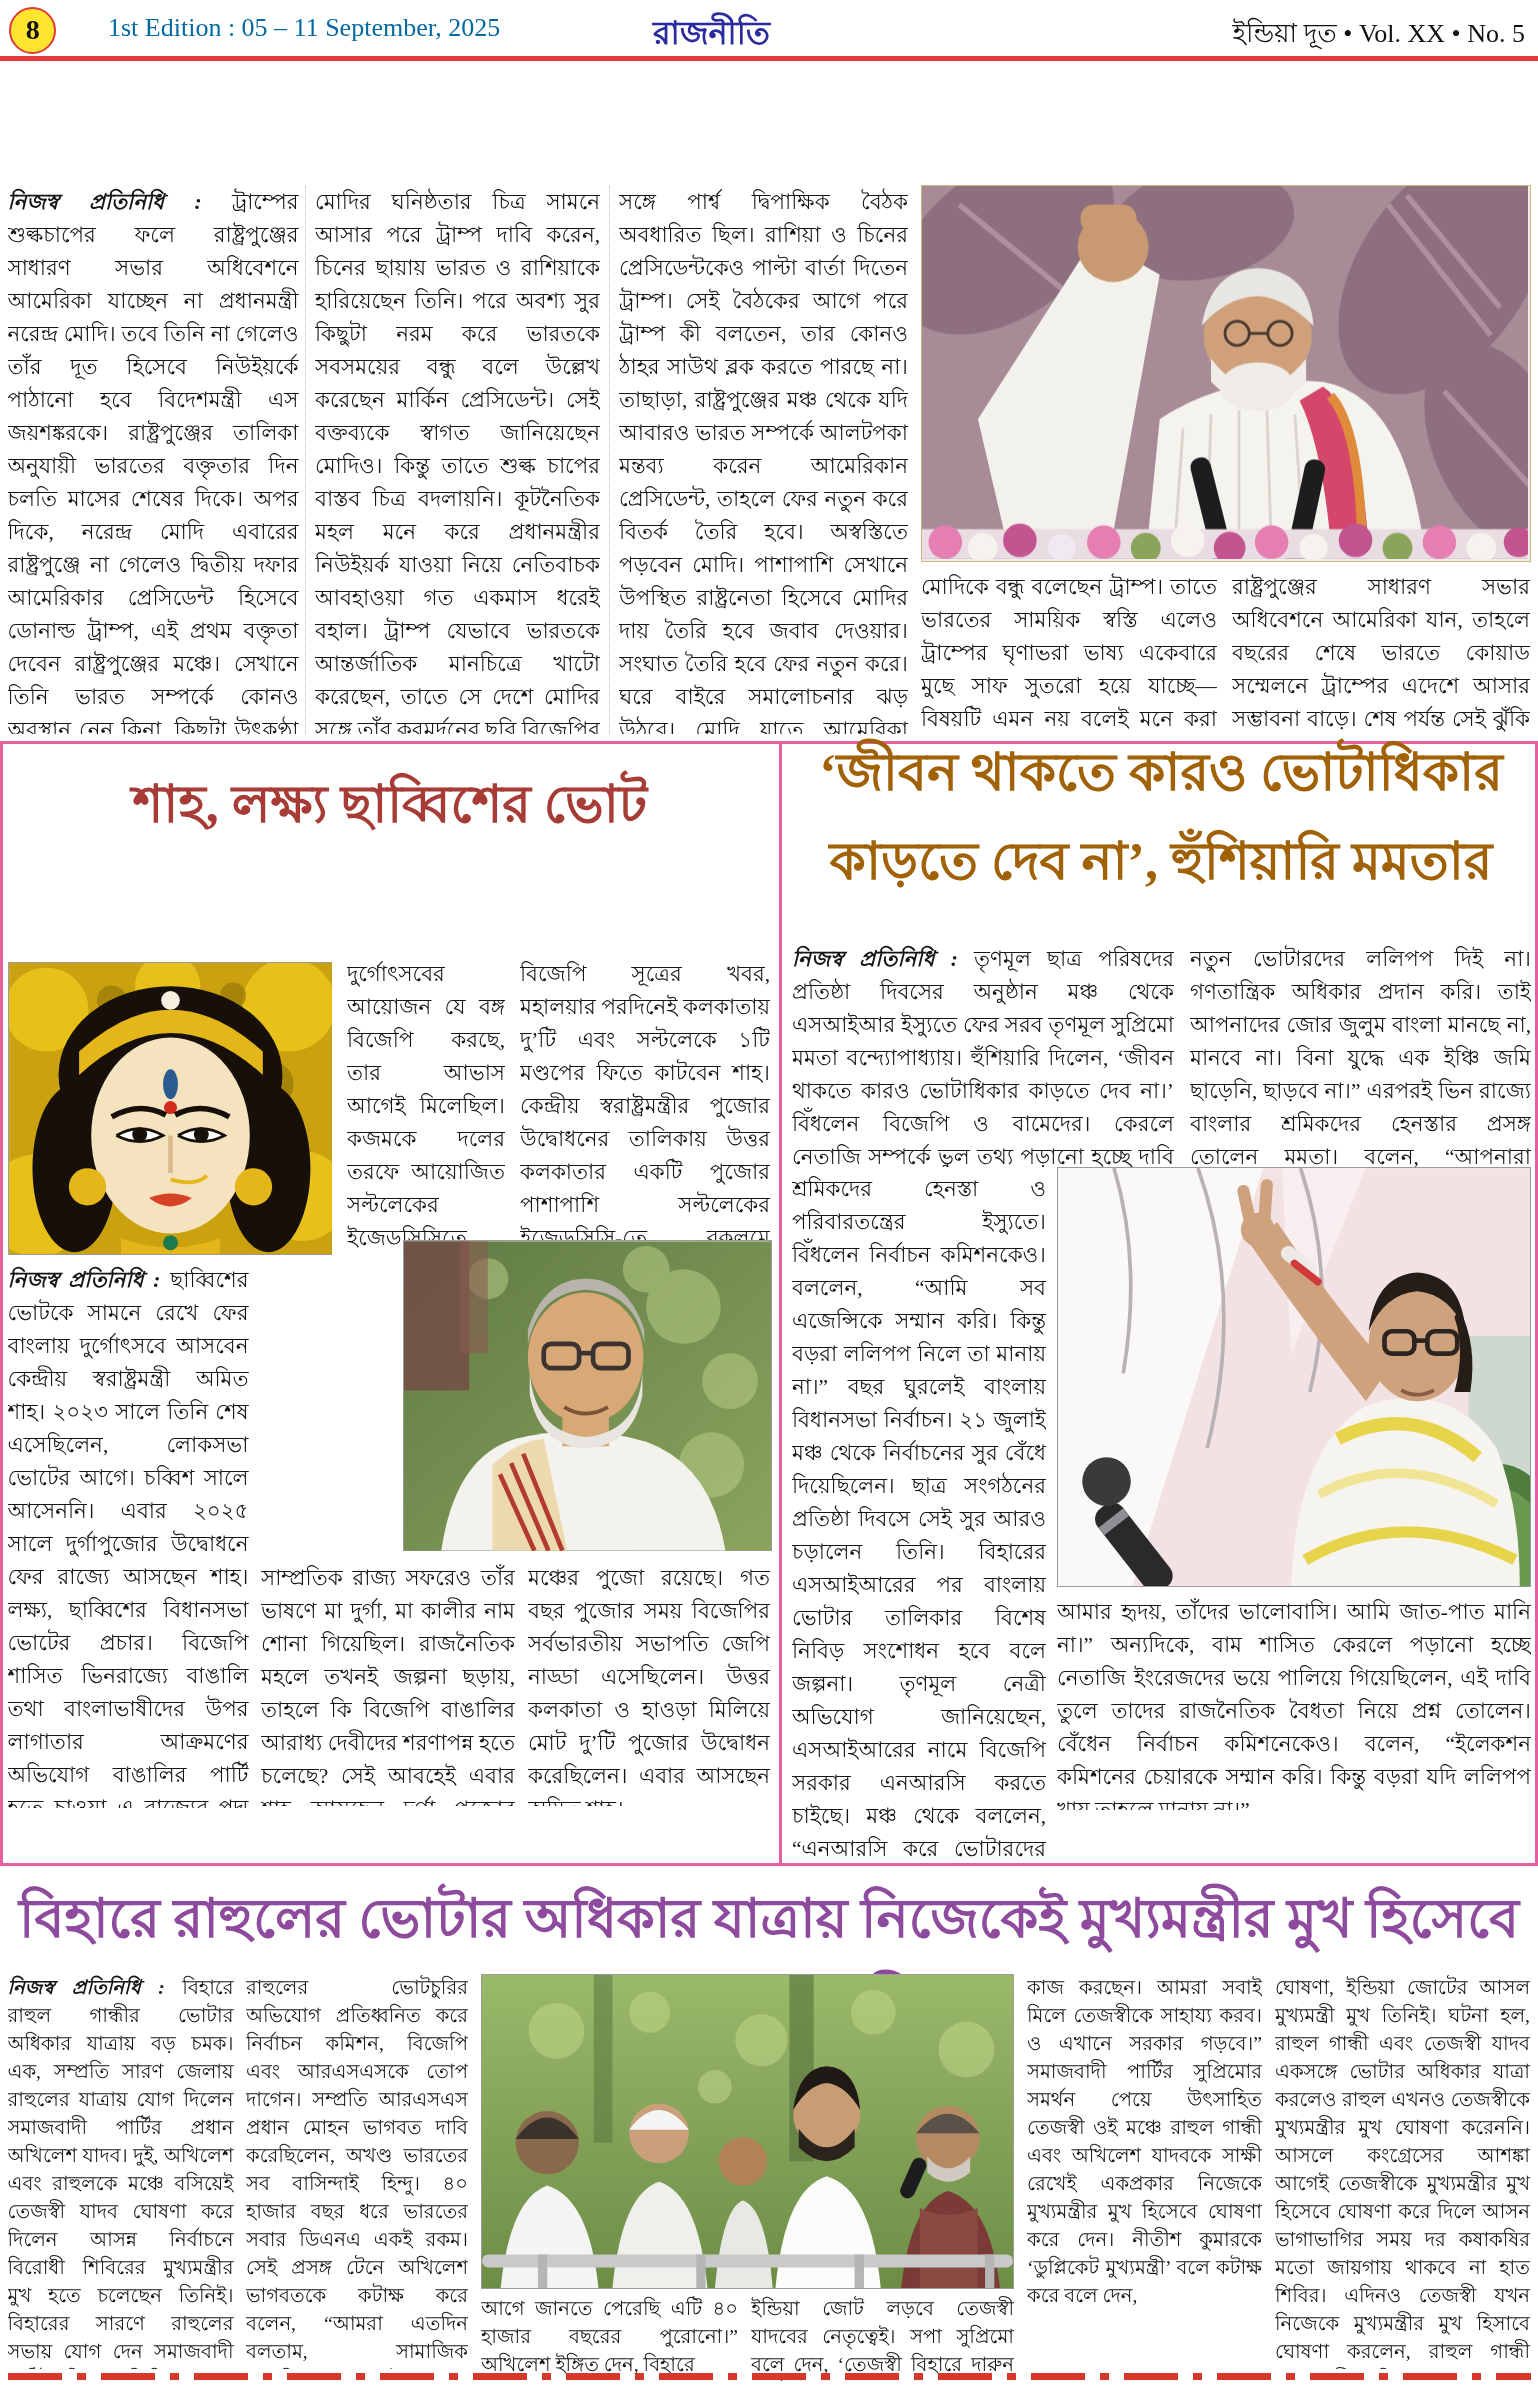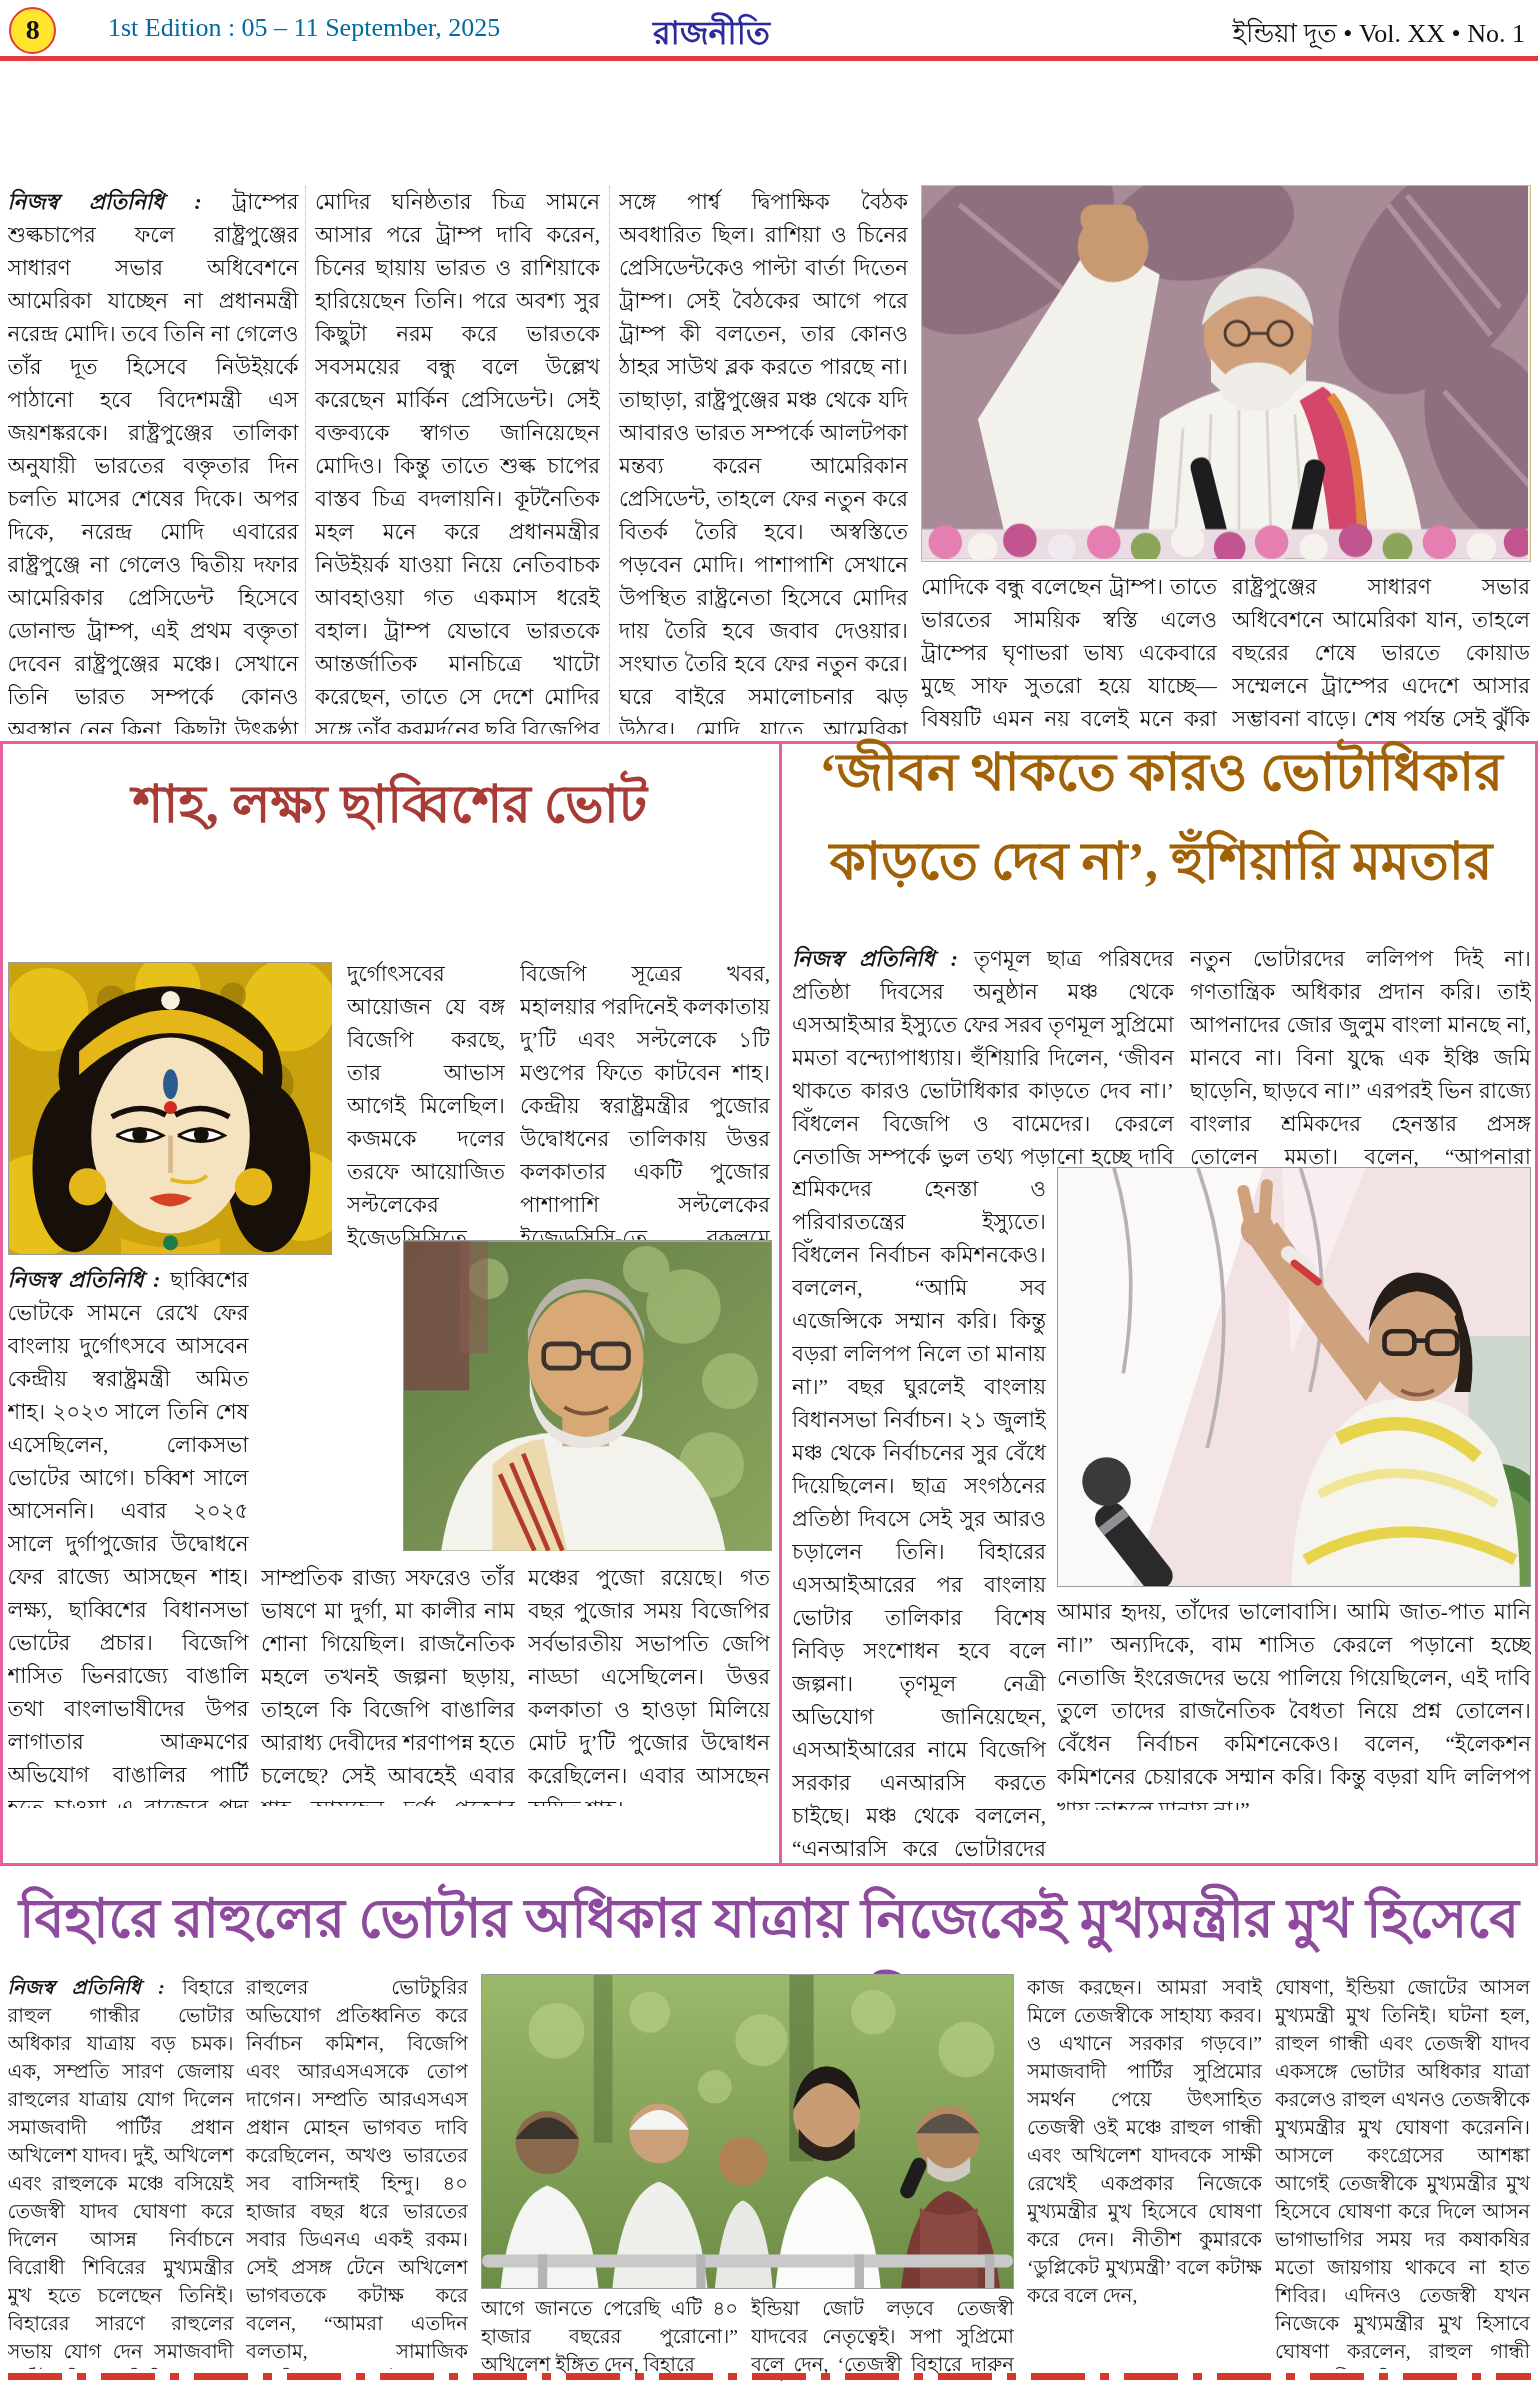--- a/index.html
+++ b/index.html
@@ -23,21 +23,21 @@
 </head>
 <body>
 
 <div class="page">
 
   <div class="abs" style="left:9.3px;top:6.5px;">
     <div class="badge">8</div>
   </div>
   <div class="abs" style="left:73px;top:13px;font-size:26px;color:#0369a1;margin-left:35px;">1st Edition : 05 – 11 September, 2025</div>
   <div class="abs" style="left:653px;top:7.5px;width:233px;text-align:left;font-size:32px;font-weight:700;color:#2b2b9d;">রাজনীতি</div>
-  <div class="abs" style="right:13px;top:13px;font-size:26px;color:#111;text-align:right;">ইন্ডিয়া দূত • Vol. XX • No. 1</div>
+  <div class="abs" style="right:13px;top:13px;font-size:26px;color:#111;text-align:right;">ইন্ডিয়া দূত • Vol. XX • No. 5</div>
   <div class="abs rule-red" style="left:0;top:56px;width:1538px;height:4.7px;"></div>
 
 
   <div class="abs body-text" style="left:7.5px;top:186px;width:291px;height:548px;">
     <b>নিজস্ব প্রতিনিধি :</b>
     <span>ট্রাম্পের শুল্কচাপের ফলে রাষ্ট্রপুঞ্জের সাধারণ সভার অধিবেশনে আমেরিকা যাচ্ছেন না প্রধানমন্ত্রী নরেন্দ্র মোদি। তবে তিনি না গেলেও তাঁর দূত হিসেবে নিউইয়র্কে পাঠানো হবে বিদেশমন্ত্রী এস জয়শঙ্করকে। রাষ্ট্রপুঞ্জের তালিকা অনুযায়ী ভারতের বক্তৃতার দিন চলতি মাসের শেষের দিকে। অপর দিকে, নরেন্দ্র মোদি এবারের রাষ্ট্রপুঞ্জে না গেলেও দ্বিতীয় দফার আমেরিকার প্রেসিডেন্ট হিসেবে ডোনাল্ড ট্রাম্প, এই প্রথম বক্তৃতা দেবেন রাষ্ট্রপুঞ্জের মঞ্চে। সেখানে তিনি ভারত সম্পর্কে কোনও অবস্থান নেন কিনা, কিছুটা উৎকণ্ঠা নিয়ে সেদিকে তাকিয়ে রয়েছে। প্রসঙ্গত, সম্প্রতি চিনে সাংহাই গোষ্ঠীর বৈঠকে রুশ প্রেসিডেন্ট ভ্লাদিমির পুতিন, চিনা প্রেসিডেন্ট শি জিনপিং ও প্রধানমন্ত্রী নরেন্দ্র</span>
   </div>
   <div class="abs vsep" style="left:305px;top:186px;height:548px;"></div>
   <div class="abs body-text" style="left:315px;top:186px;width:285px;height:548px;">মোদির ঘনিষ্ঠতার চিত্র সামনে আসার পরে ট্রাম্প দাবি করেন, চিনের ছায়ায় ভারত ও রাশিয়াকে হারিয়েছেন তিনি। পরে অবশ্য সুর কিছুটা নরম করে ভারতকে সবসময়ের বন্ধু বলে উল্লেখ করেছেন মার্কিন প্রেসিডেন্ট। সেই বক্তব্যকে স্বাগত জানিয়েছেন মোদিও। কিন্তু তাতে শুল্ক চাপের বাস্তব চিত্র বদলায়নি। কূটনৈতিক মহল মনে করে প্রধানমন্ত্রীর নিউইয়র্ক যাওয়া নিয়ে নেতিবাচক আবহাওয়া গত একমাস ধরেই বহাল। ট্রাম্প যেভাবে ভারতকে আন্তর্জাতিক মানচিত্রে খাটো করেছেন, তাতে সে দেশে মোদির সঙ্গে তাঁর করমর্দনের ছবি বিজেপির অভ্যন্তরীণ রাজনীতির পক্ষে সুবিধা হত না। এ ব্যাপারে সঙ্ঘ পরিবারেরও সায় ছিল না বলেই খবর। বিশেষজ্ঞ মহলের অভিমত আমেরিকায় মোদি গেলে ট্রাম্পের</div>
   <div class="abs vsep" style="left:609px;top:186px;height:548px;"></div>

